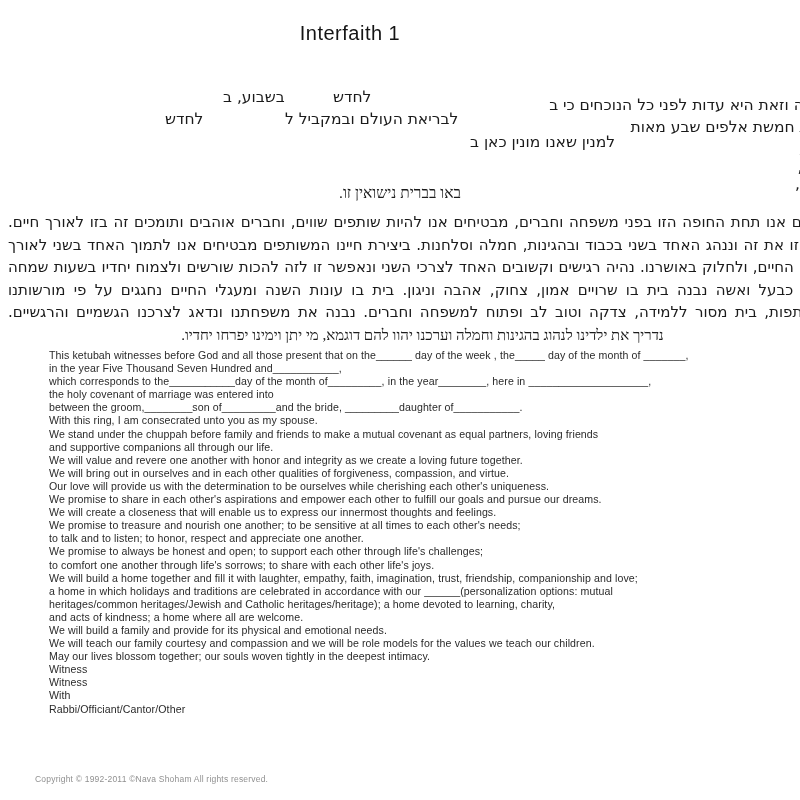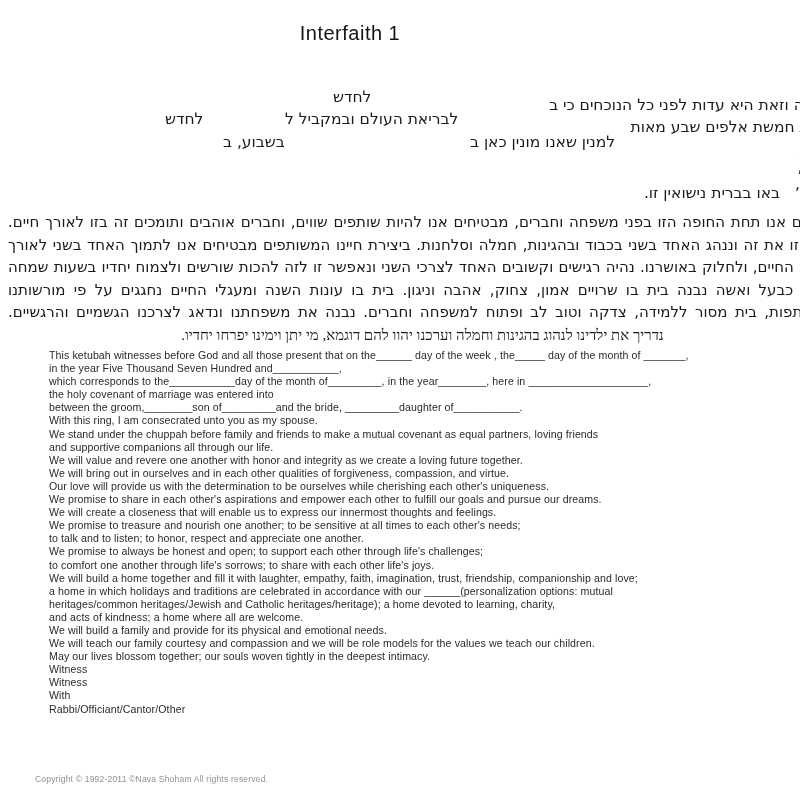--- a/index.html
+++ b/index.html
@@ -5,21 +5,21 @@
   html,body{margin:0;padding:0;background:#fff;}
   .page{position:relative;width:800px;height:800px;background:#fff;overflow:hidden;
         font-family:"Liberation Sans",sans-serif;color:#1f1f1f;padding-left:45px;}
   .title{position:absolute;top:22px;left:0;width:700px;text-align:center;
          font-size:20px;letter-spacing:0.5px;color:#141414;}
   
   .heb{font-family:"DejaVu Sans",sans-serif;direction:rtl;font-size:15.5px;color:#1b1b1b;}
   .heb-row{position:absolute;height:20px;white-space:nowrap;}
   .heb-main{position:absolute;right:18px;top:8px;}
   .heb-chunk{position:absolute;top:0;}
-  .covenant{position:absolute;top:184px;left:20px;width:760px;text-align:right;}
+  .covenant{position:absolute;top:184px;left:20px;width:760px;text-align:center;font-family:Liberation Serif, serif;}
   
   .heb-par{position:absolute;left:8px;right:8px;}
   .heb-par-line{direction:rtl;text-align:justify;text-align-last:justify;
                 font-family:"DejaVu Sans",sans-serif;font-size:15px;color:#1b1b1b;
                 height:22.5px;line-height:22.5px;white-space:nowrap;overflow:hidden;}
   .heb-par-line.center{text-align:center;text-align-last:center;font-family:Liberation Serif, serif;}
   
   .eng{position:absolute;top:349px;left:35px;right:28px;margin-left:14px;}
   .eng-line{font-size:10.6px;line-height:13.1px;color:#2a2a2a;letter-spacing:0.1px;
             white-space:nowrap;}
@@ -30,21 +30,21 @@
 <body>
 
 <div class="page">
 
   <div class="title">Interfaith 1</div>
 
   <div>
     <div class="heb-row heb" style="top:88px;left:0;right:0;">
       <span class="heb-main">טובה וזאת היא עדות לפני כל הנוכחים כי ב</span>
       <span class="heb-chunk" style="left:333px;">לחדש</span>
-      <span class="heb-chunk" style="left:223px;margin-top:45px;">בשבוע, ב</span>
+      <span class="heb-chunk" style="left:223px;">בשבוע, ב</span>
     </div>
     <div class="heb-row heb" style="top:110px;left:0;right:0;">
       <span class="heb-main">שנת חמשת אלפים שבע מאות</span>
       <span class="heb-chunk" style="left:285px;">לבריאת העולם ובמקביל ל</span>
       <span class="heb-chunk" style="left:165px;">לחדש</span>
     </div>
     <div class="heb-row heb" style="top:133px;left:0;right:0;">
       <span class="heb-main">שנת</span>
       <span class="heb-chunk" style="left:470px;">למנין שאנו מונין כאן ב</span>
     </div>

